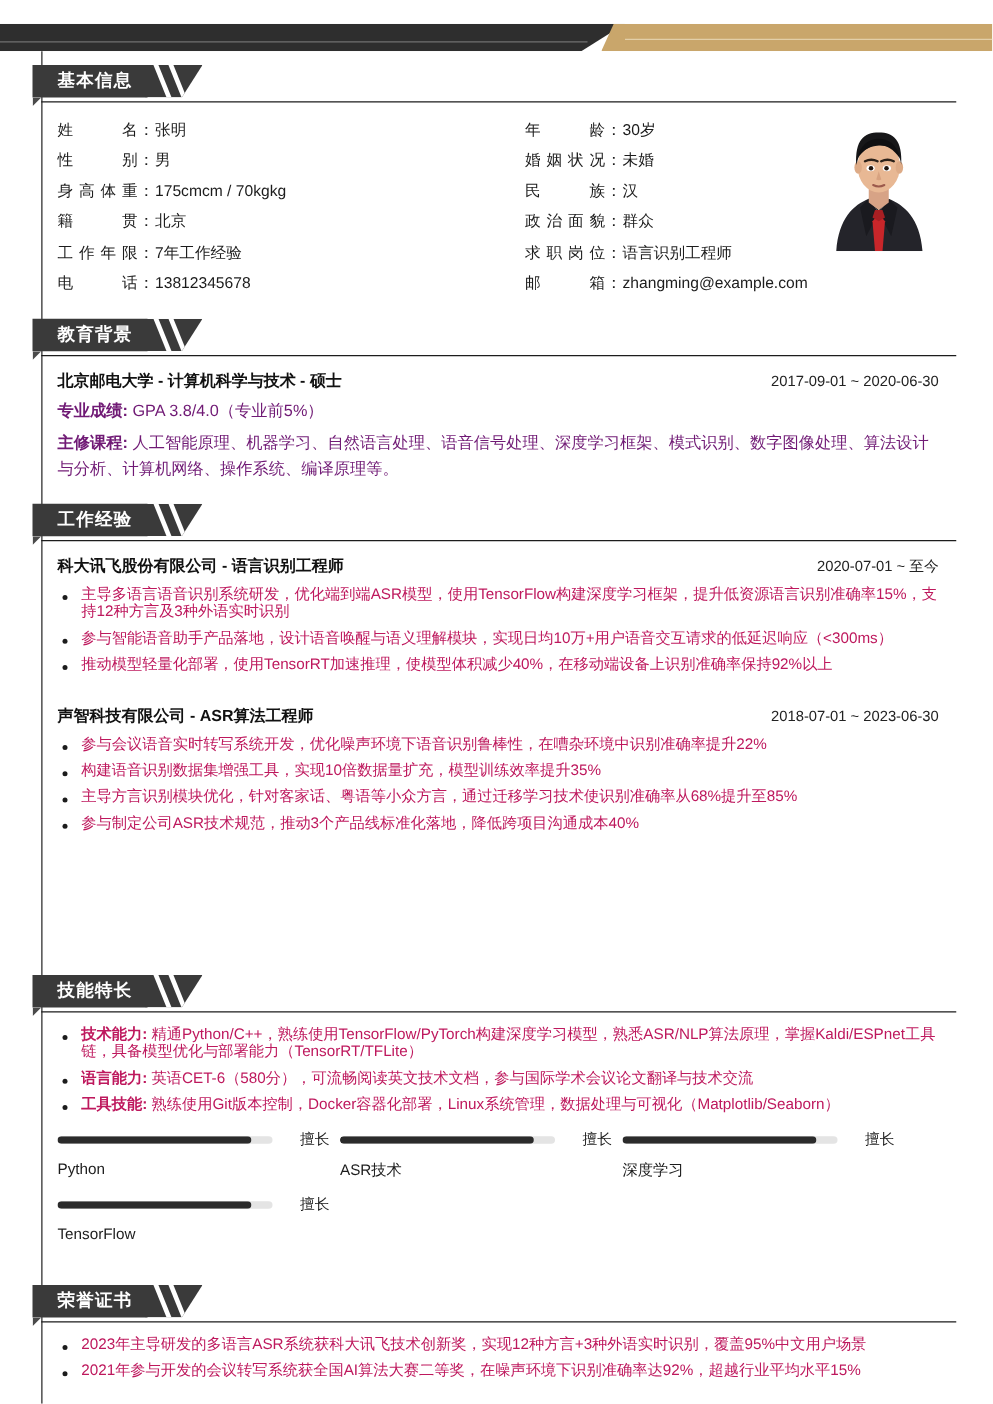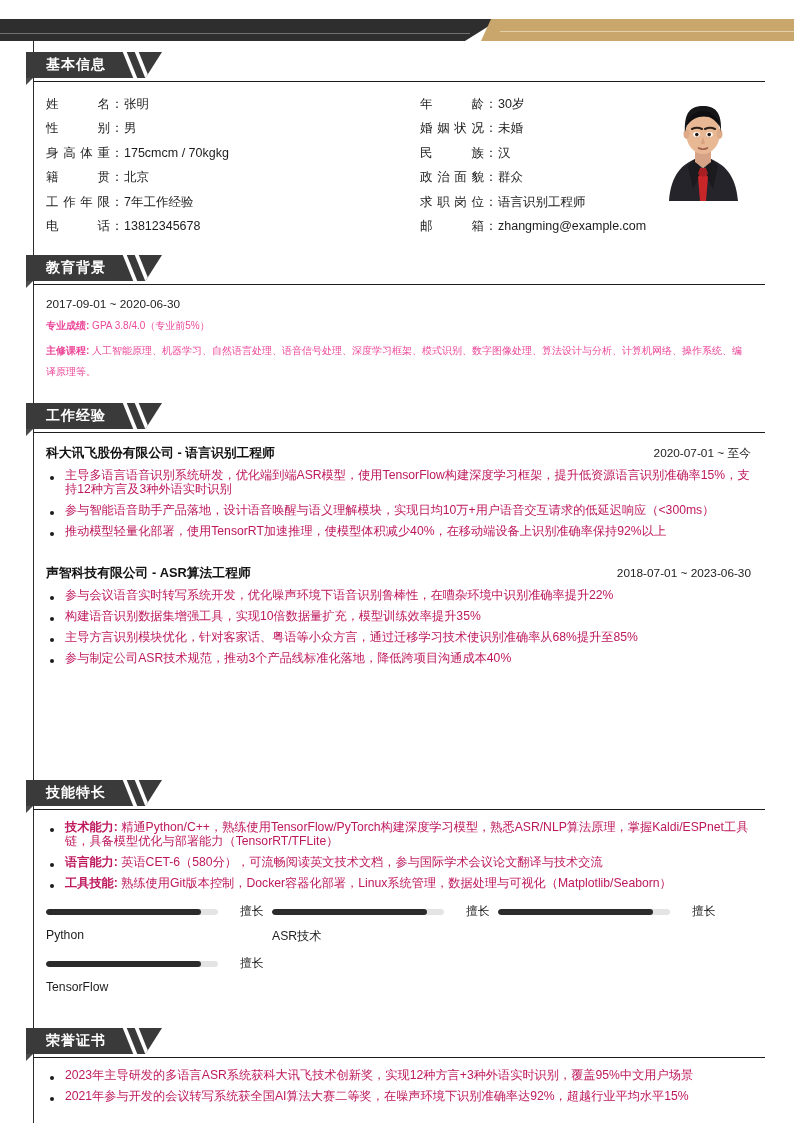--- a/index.html
+++ b/index.html
@@ -189,23 +189,23 @@
     font-weight: bold;
     color: #111;
   }
   .entry-date {
     font-size: 11.8px;
     color: #222;
     white-space: nowrap;
     padding-right: 14px;
   }
   .sub-line {
-    font-size: 10px;
+    font-size: 13px;
     line-height: 21px;
-    color: #ec4899;
+    color: #701a75;
     padding-top: 4px;
     padding-right: 14px;
   }
   .sub-line b { font-weight: bold; }
 
   ul.bullets {
     list-style: none;
     margin: 0;
     padding: 6px 14px 0 0;
   }
@@ -416,20 +416,21 @@
       <div class="tag-fold"></div>
     </div>
     <div class="tag-slant" id="slant-edu" style="left: 90px;">
       <div class="tag-stripe" style="left:12px;"></div>
       <div class="tag-stripe" style="left:24px;"></div>
     </div>
     <div class="sec-rule"></div>
   </div>
   <div class="sec-body">
     <div class="entry-head">
+      <span class="entry-title">北京邮电大学 - 计算机科学与技术 - 硕士</span>
       <span class="entry-date">2017-09-01 ~ 2020-06-30</span>
     </div>
     <div class="sub-line">
       <b>专业成绩:</b><span> GPA 3.8/4.0（专业前5%）</span>
     </div>
     <div class="sub-line">
       <b>主修课程:</b><span> 人工智能原理、机器学习、自然语言处理、语音信号处理、深度学习框架、模式识别、数字图像处理、算法设计与分析、计算机网络、操作系统、编译原理等。</span>
     </div>
   </div>
 </div>
@@ -517,20 +518,21 @@
         </div>
         <div class="bar-name">ASR技术</div>
       </div>
       <div class="skillbar">
         <div class="bar-row">
           <div class="bar-track">
             <div class="bar-fill" id="fill2" style="width: 90%;"></div>
           </div>
           <span class="bar-level">擅长</span>
         </div>
+        <div class="bar-name">深度学习</div>
       </div>
       <div class="skillbar">
         <div class="bar-row">
           <div class="bar-track">
             <div class="bar-fill" id="fill3" style="width: 90%;"></div>
           </div>
           <span class="bar-level">擅长</span>
         </div>
         <div class="bar-name">TensorFlow</div>
       </div>

